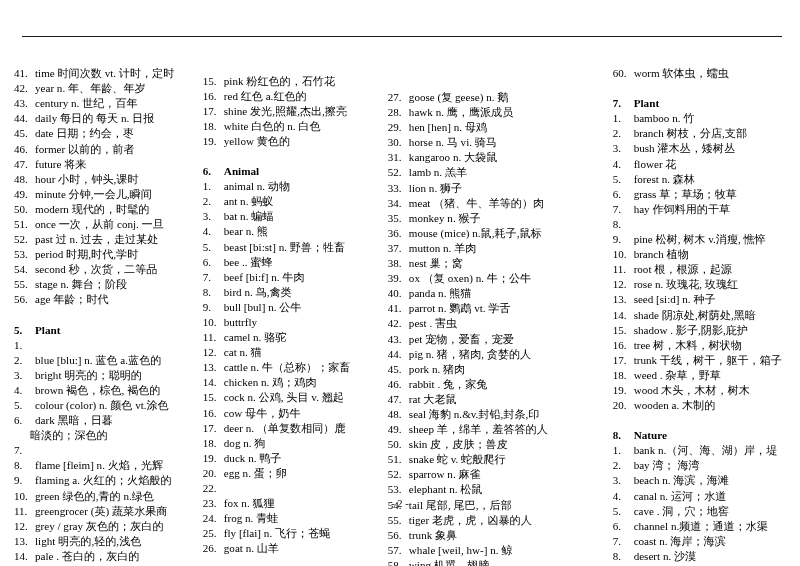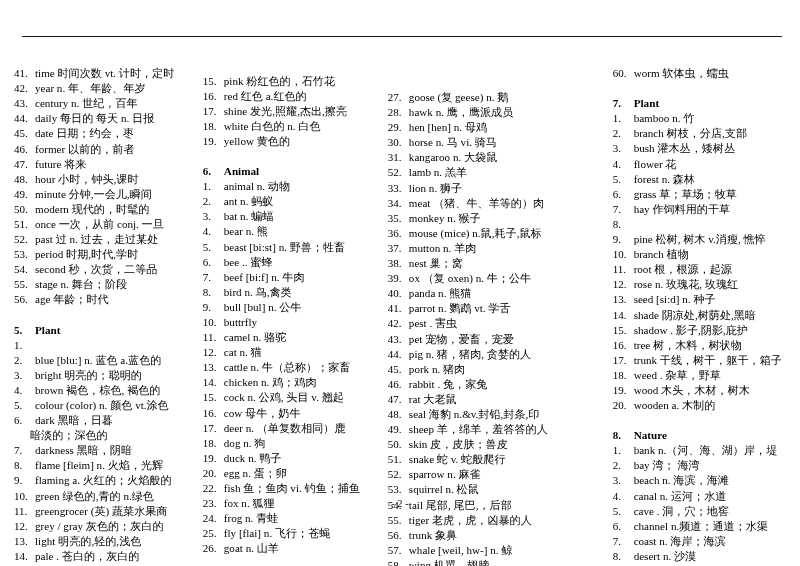--- a/index.html
+++ b/index.html
@@ -189,21 +189,20 @@
           <span class="num">5.</span>
           <span class="txt">colour (color) n. 颜色 vt.涂色</span>
         </div>
         <div class="entry">
           <span class="num">6.</span>
           <span class="txt">dark   黑暗，日暮</span>
         </div>
         <div class="cont">暗淡的；深色的</div>
         <div class="entry">
           <span class="num">7.</span>
-          <span class="txt">darkness   黑暗，阴暗</span>
         </div>
         <div class="entry">
           <span class="num">8.</span>
           <span class="txt">flame [fleim] n. 火焰，光辉</span>
         </div>
         <div class="entry">
           <span class="num">9.</span>
           <span class="txt">flaming a. 火红的；火焰般的</span>
         </div>
         <div class="entry">
@@ -328,21 +327,20 @@
         <div class="entry">
           <span class="num">19.</span>
           <span class="txt">duck  n. 鸭子</span>
         </div>
         <div class="entry">
           <span class="num">20.</span>
           <span class="txt">egg  n. 蛋；卵</span>
         </div>
         <div class="entry">
           <span class="num">22.</span>
-          <span class="txt">fish 鱼；鱼肉 vi. 钓鱼；捕鱼</span>
         </div>
         <div class="entry">
           <span class="num">23.</span>
           <span class="txt">fox  n. 狐狸</span>
         </div>
         <div class="entry">
           <span class="num">24.</span>
           <span class="txt">frog n. 青蛙</span>
         </div>
         <div class="entry">
@@ -454,21 +452,21 @@
         <div class="entry">
           <span class="num">51.</span>
           <span class="txt">snake  蛇 v. 蛇般爬行</span>
         </div>
         <div class="entry">
           <span class="num">52.</span>
           <span class="txt">sparrow n. 麻雀</span>
         </div>
         <div class="entry">
           <span class="num">53.</span>
-          <span class="txt">squirrel n. 松鼠</span>
+          <span class="txt">elephant n. 松鼠</span>
         </div>
         <div class="entry">
           <span class="num">54.</span>
           <span class="txt">tail  尾部, 尾巴,，后部</span>
         </div>
         <div class="entry">
           <span class="num">55.</span>
           <span class="txt">tiger 老虎，虎，凶暴的人</span>
         </div>
         <div class="entry">

